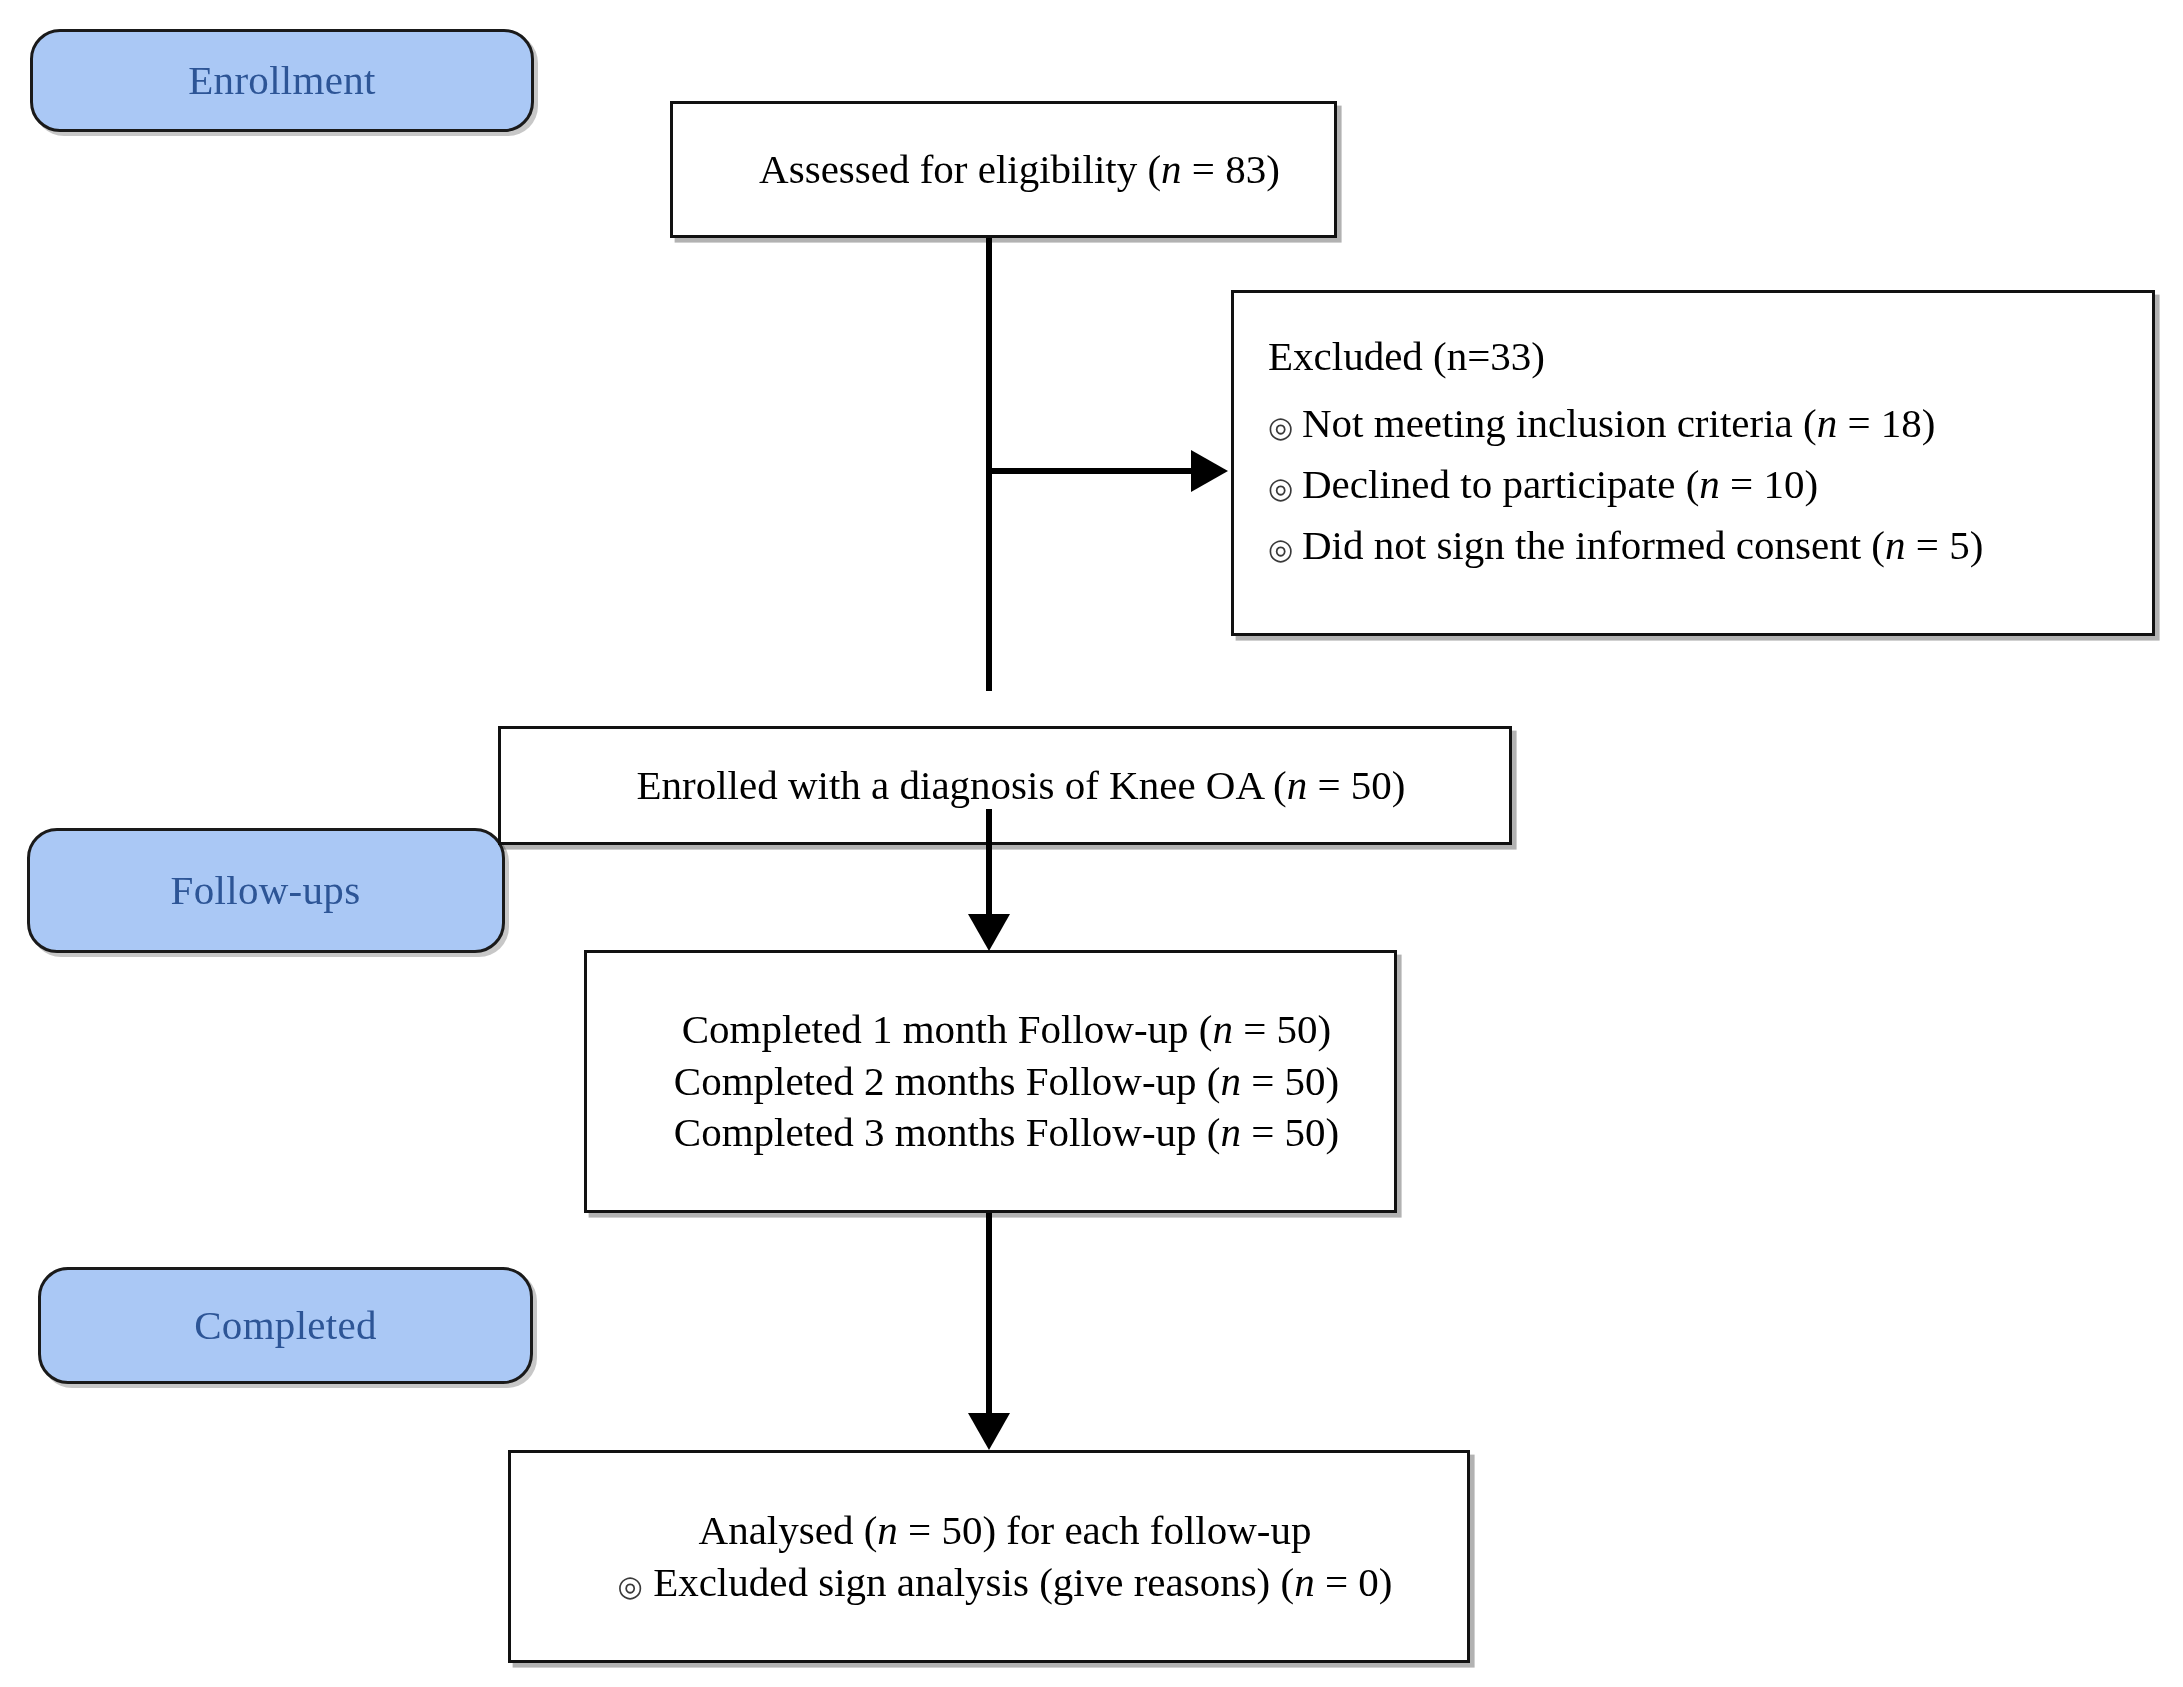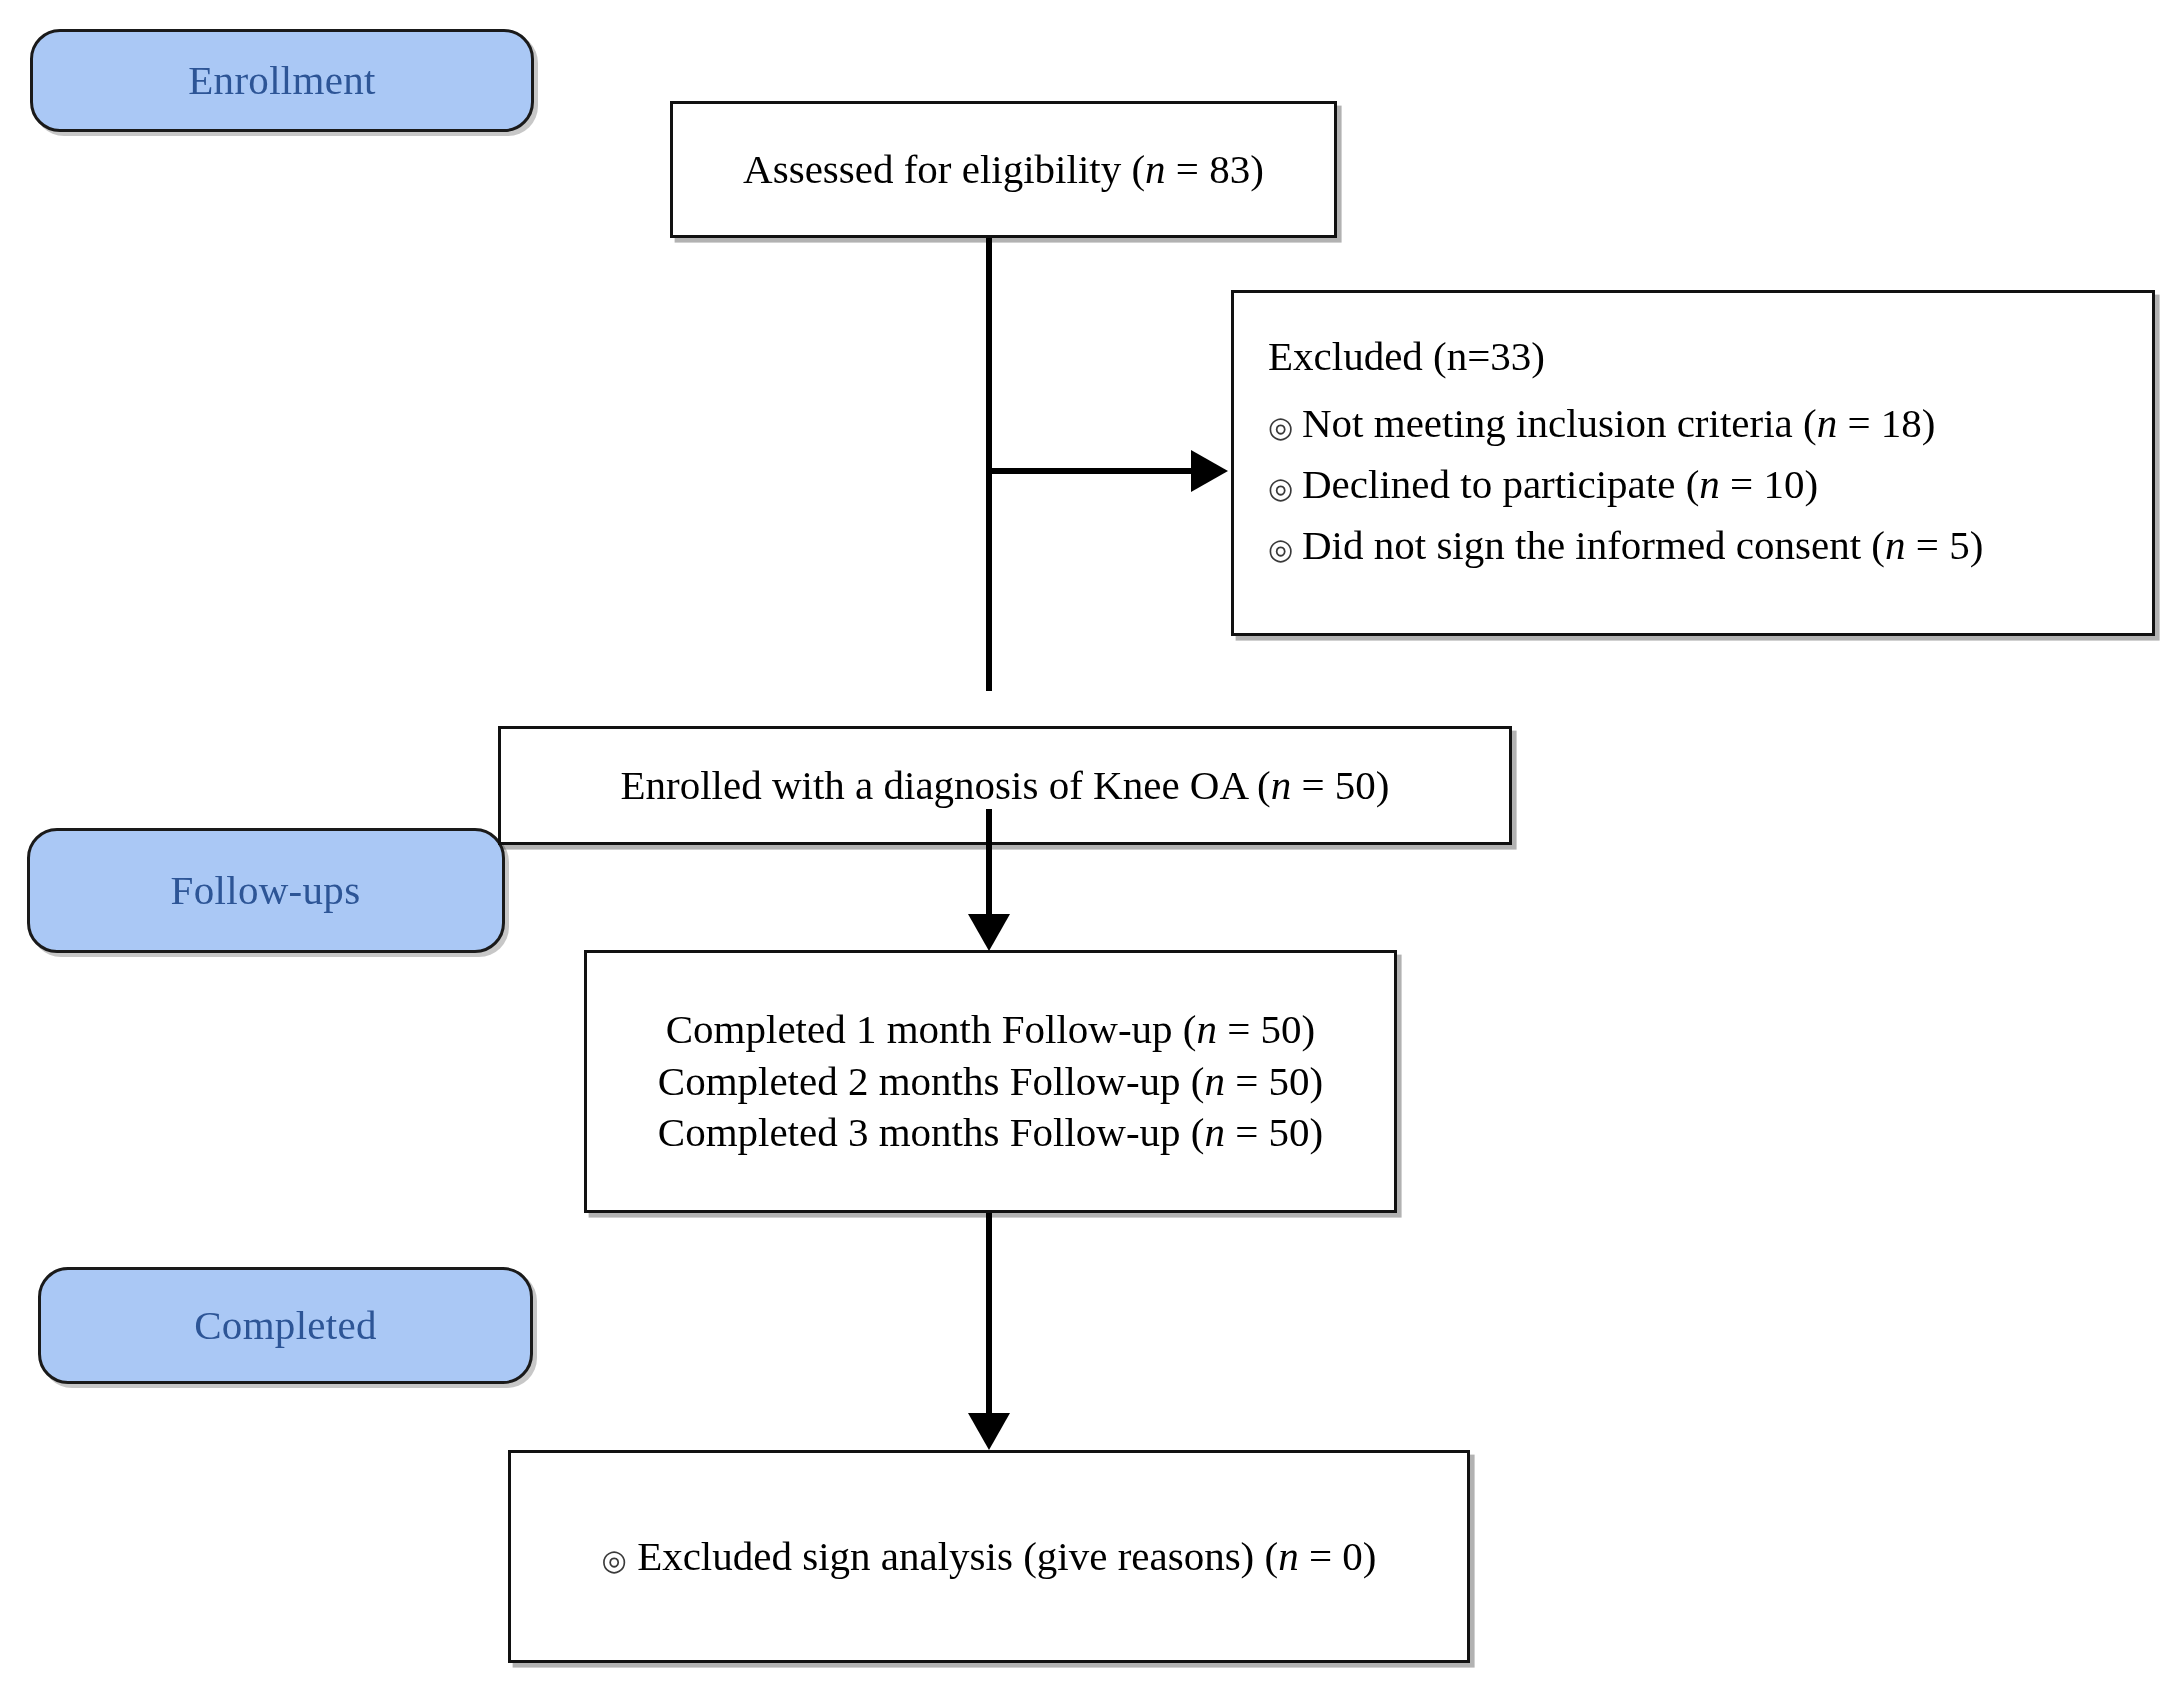--- a/index.html
+++ b/index.html
@@ -44,21 +44,21 @@
     color: #000000;
     box-shadow: 4.6px 4.6px 0 rgba(0,0,0,0.30);
   }
   .flow-box .box-inner {
     width: 100%;
     height: 100%;
     display: flex;
     flex-direction: column;
     justify-content: center;
   }
-  .centered .box-inner { align-items: center; }
+  .centered .box-inner { align-items: center; padding-left: 16px; }
   .line {
     font-size: 41px;
     line-height: 1.26;
     white-space: nowrap;
   }
   .ital { font-style: italic; }
 
   
   .bullet-list {
     margin: 0;
@@ -173,20 +173,23 @@
       </div>
       <div class="line">
         <span>Completed 3 months Follow-up (</span><span class="ital">n</span><span> = 50)</span>
       </div>
     </div>
   </div>
 
   <div class="flow-box centered" style="left:508px; top:1450px; width:962px; height:213px;">
     <div class="box-inner">
       <div class="line">
+        <span>Analysed (</span><span class="ital">n</span><span> = 50) for each follow-up</span>
+      </div>
+      <div class="line">
         <span class="spiral" style="width:auto;min-width:0;">◎</span><span> Excluded sign analysis (give reasons) (</span><span class="ital">n</span><span> = 0)</span>
       </div>
     </div>
   </div>
 
   <div class="vline" style="left:986px; top:238px; height:453px;"></div>
 
   <div class="hline" style="left:986px; top:468px; width:207px;"></div>
   <div class="arrow-right" style="left:1191px; top:450px;"></div>
 

